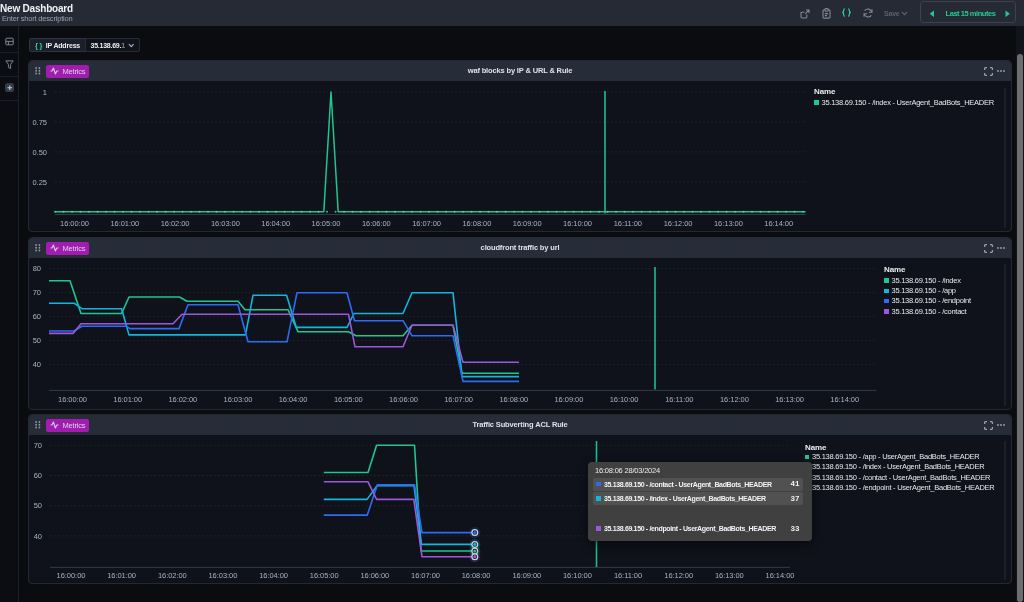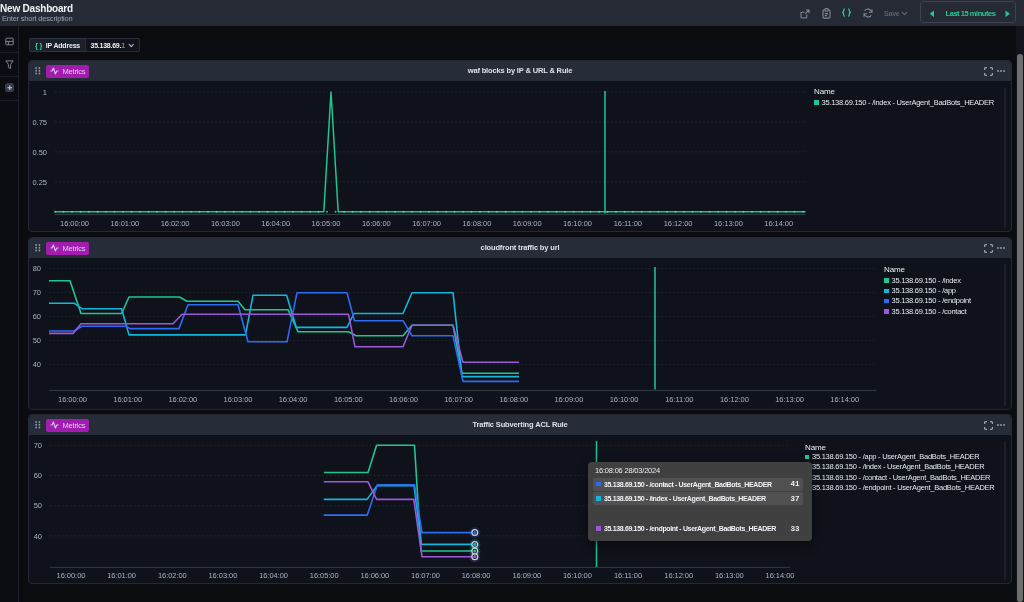--- a/index.html
+++ b/index.html
@@ -28,21 +28,21 @@
 #varbox .vval span { color:#eceef2; font-size:7px; font-weight:bold; letter-spacing:-0.25px; }
 
 
 .panel { position:absolute; left:28px; width:984px; background:#0f121a; border:1px solid #232833; border-radius:4px; }
 .phead { position:absolute; left:0; top:0; right:0; height:20px; background:#272c39; border-radius:4px 4px 0 0; }
 .ptitle { position:absolute; left:0; right:0; top:0; height:20px; line-height:20px; text-align:center; font-size:7.5px; font-weight:bold; color:#dde1e8; letter-spacing:-0.15px; }
 .chip { position:absolute; left:17px; top:3.5px; height:13px; background:#a21caf; border-radius:2px; display:flex; align-items:center; padding:0 4px 0 4px; }
 .chip span { font-size:7.5px; color:#d9d6ea; letter-spacing:-0.2px; margin-left:3.5px; }
 
 
-.lgname { position:absolute; font-size:8px; font-weight:normal; color:#e9ecf0; letter-spacing:-0.1px; }
+.lgname { position:absolute; font-size:8px; font-weight:bold; color:#e9ecf0; letter-spacing:-0.1px; }
 .lgitem { position:absolute; font-size:7.5px; color:#e4e8ee; letter-spacing:-0.25px; white-space:nowrap; }
 .lgitem i { display:inline-block; width:4.5px; height:4.5px; margin-right:3px; }
 
 
 #tooltip { position:absolute; left:588px; top:462px; width:224px; height:79px; background:#404040; border-radius:4px; box-shadow:0 3px 10px rgba(0,0,0,.5); z-index:30; }
 #tooltip .tt-title { position:absolute; left:7px; top:4px; font-size:7.5px; color:#e8e9f0; letter-spacing:-0.2px; }
 .tt-row { position:absolute; left:5px; width:210px; height:13.2px; border-radius:2px; }
 .tt-row.hl { background:rgba(255,255,255,0.09); }
 .tt-row i { position:absolute; left:3px; top:4.4px; width:4.5px; height:4.5px; }
 .tt-row b { position:absolute; left:11px; top:3.2px; font-size:7px; font-weight:bold; color:#f2f3f7; letter-spacing:-0.35px; white-space:nowrap; }

